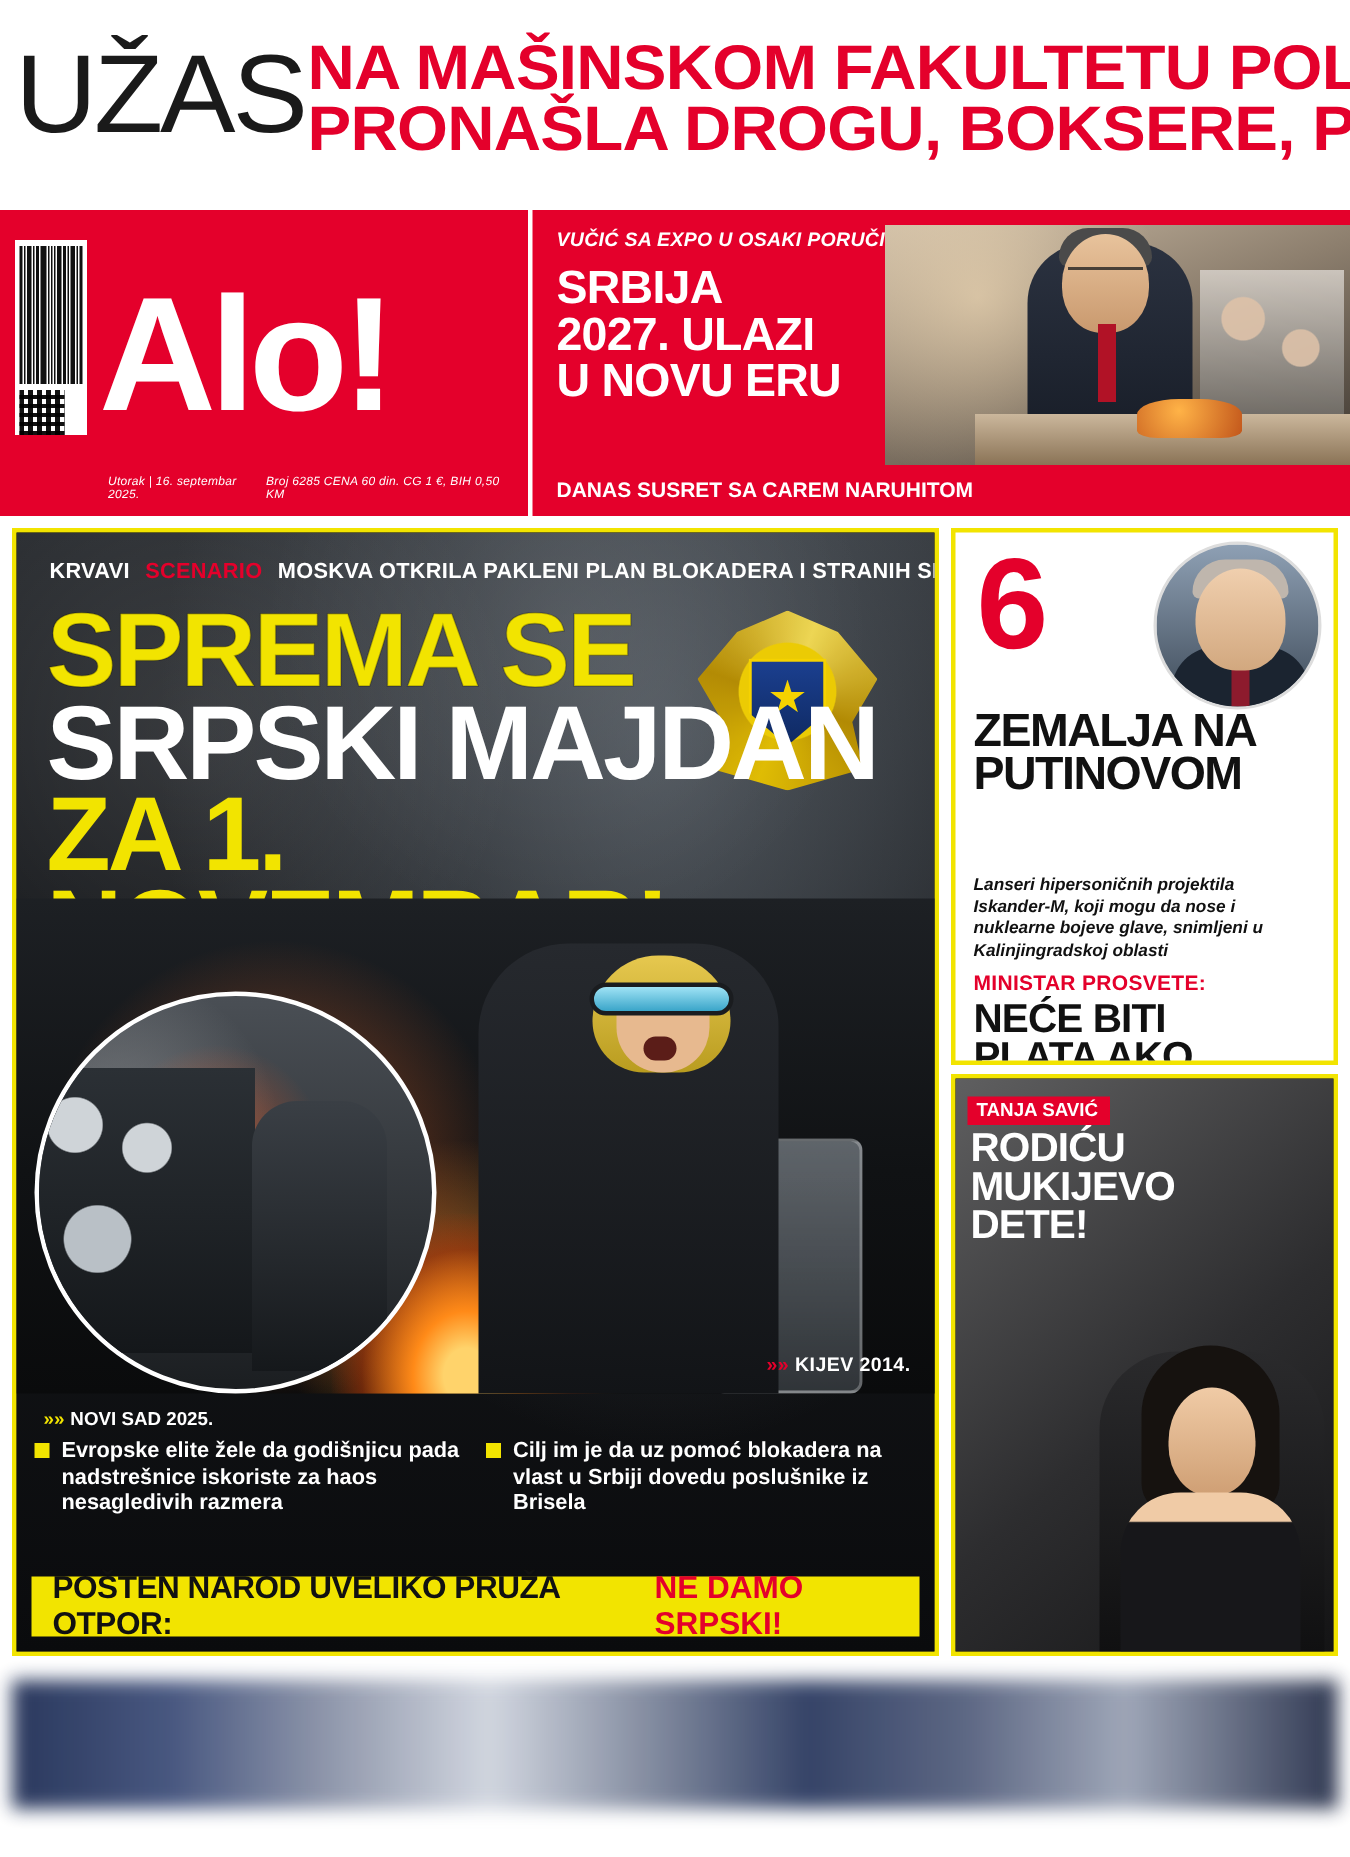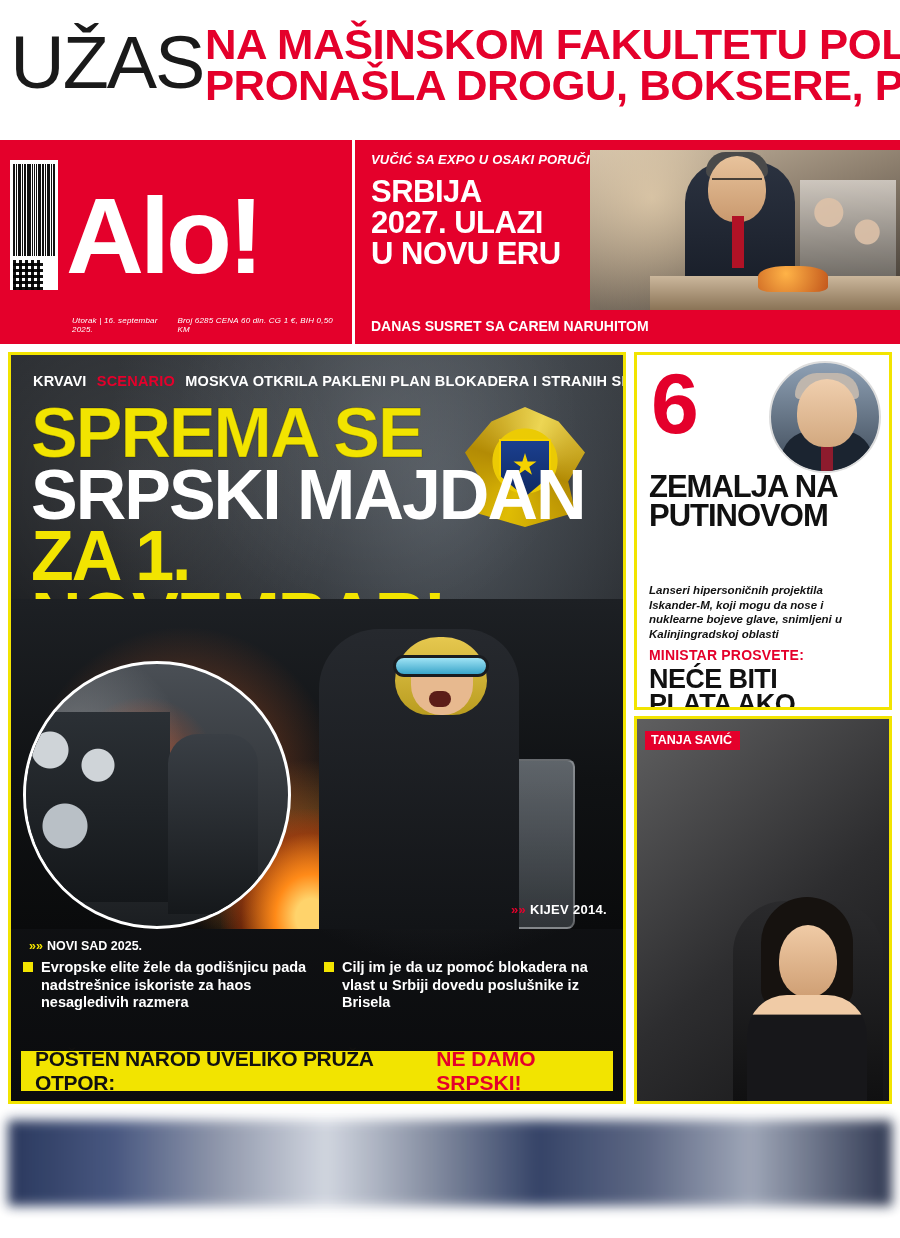--- a/index.html
+++ b/index.html
@@ -546,20 +546,25 @@
         </div>
       </div>
 
       <div class="box-tanja">
         <div class="tanja-bg"></div>
         <div class="tanja-person"></div>
         <div class="tanja-hair"></div>
         <div class="tanja-face"></div>
         <div class="tanja-shoulders"></div>
         <div class="tanja-kicker">TANJA SAVIĆ</div>
+        <div class="tanja-head">
+          <div>RODIĆU</div>
+          <div>MUKIJEVO</div>
+          <div>DETE!</div>
+        </div>
       </div>
 
     </div>
   </div>
 
   <div class="bottom-strip">
     <div class="bs-inner"></div>
   </div>
 
 </div>

